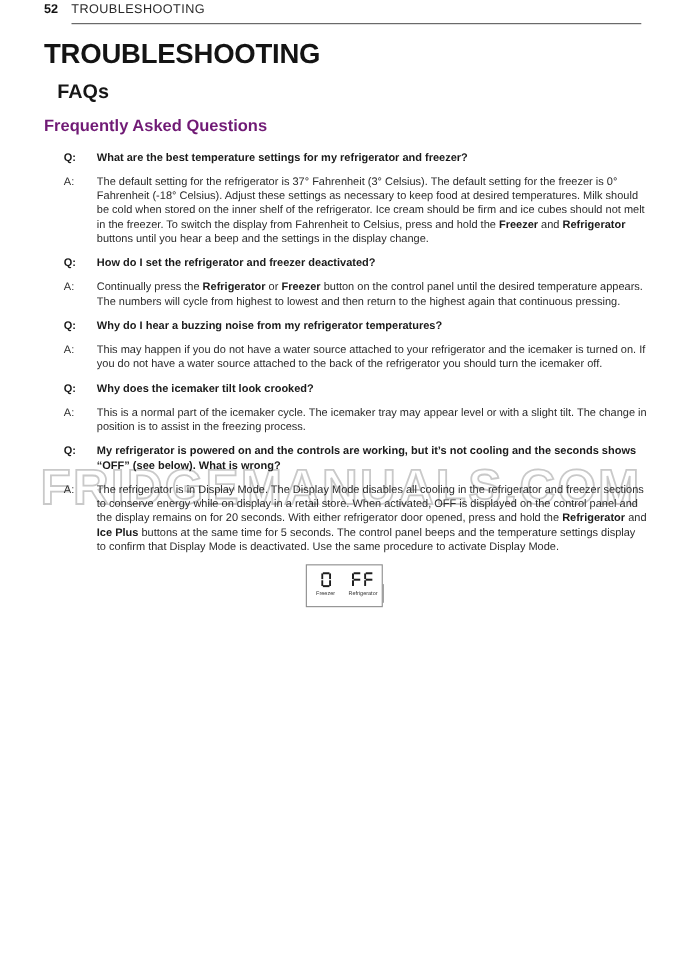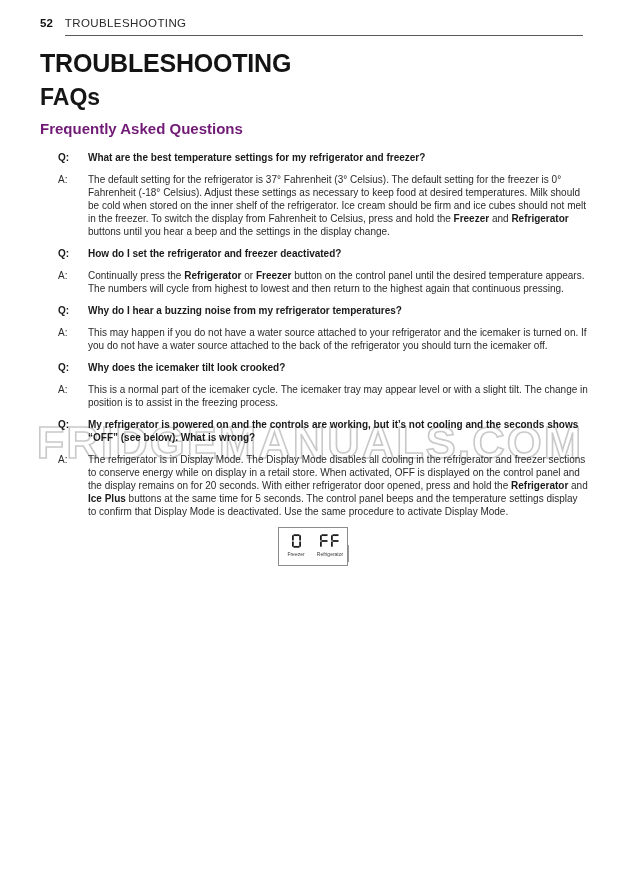--- a/index.html
+++ b/index.html
@@ -18,36 +18,37 @@
     position:absolute; left:0; right:0; top:417px;
     z-index:0;
     text-align:center;
     font-size:45px; font-weight:bold; letter-spacing:2px;
     white-space:nowrap;
     color:transparent;
     -webkit-text-stroke:1.6px #c9c9c9;
     user-select:none;
   }
 
-  .content { position:absolute; inset:0; z-index:1; padding:17px 37px 0 40px; box-sizing:border-box;border-radius:24px; }
+  .content { position:absolute; inset:0; z-index:1; padding:3px 37px 0 40px; box-sizing:border-box;border-radius:24px; }
 
   .doc-header { font-size:11.5px; line-height:13px; color:#222; }
   .page-number { font-weight:bold; color:#111; }
   .header-section { margin-left:12px; letter-spacing:0.4px; color:#2a2a2a; }
   .header-rule { margin-left:25px; margin-top:5px; border:none; border-top:1.6px solid #5a5a5a; height:0; }
 
   .page-title {
     margin-top:12px;
     font-size:25px; font-weight:bold; line-height:30px;
     color:#141414; letter-spacing:-0.2px;
   }
   .page-subtitle {
     margin-top:8px;
-    font-size:23px; font-weight:bold; line-height:22px;
+    font-size:18px; font-weight:bold; line-height:22px;
     color:#161616;
+    margin-left:12px;
   }
   .section-heading {
     margin-top:11px;
     font-size:15px; font-weight:bold; line-height:19px;
     color:#701a75;
   }
 
   .faq-list { margin-top:13px; margin-left:18px; width:530px; }
   .qa-row { display:flex; margin-bottom:9px; font-size:10px; line-height:13px; }
   .qa-label { width:30px; flex:none; }

